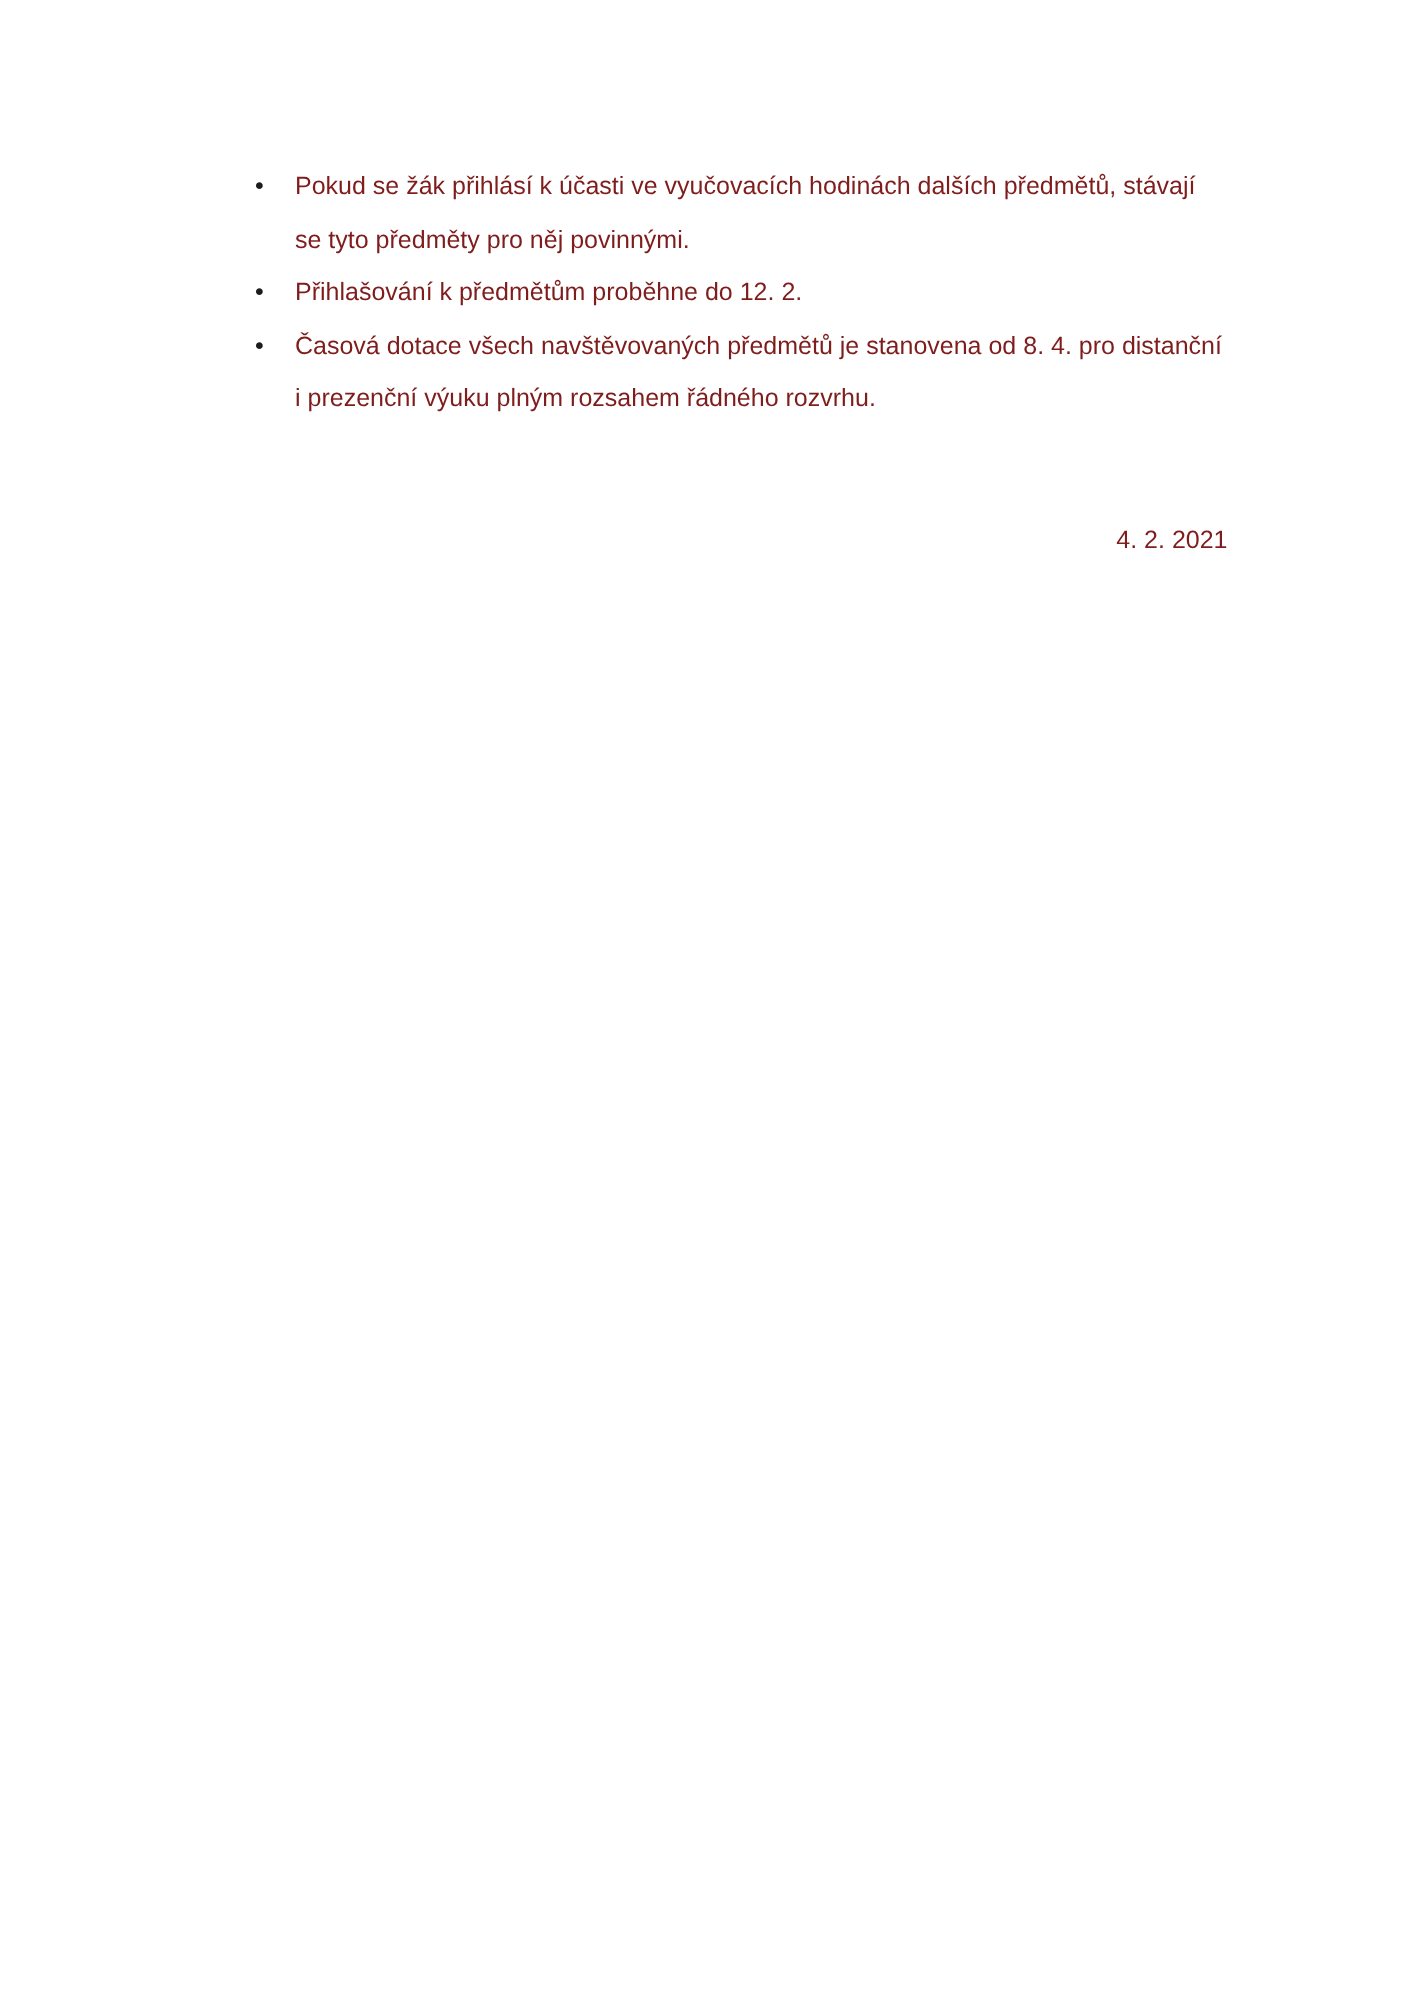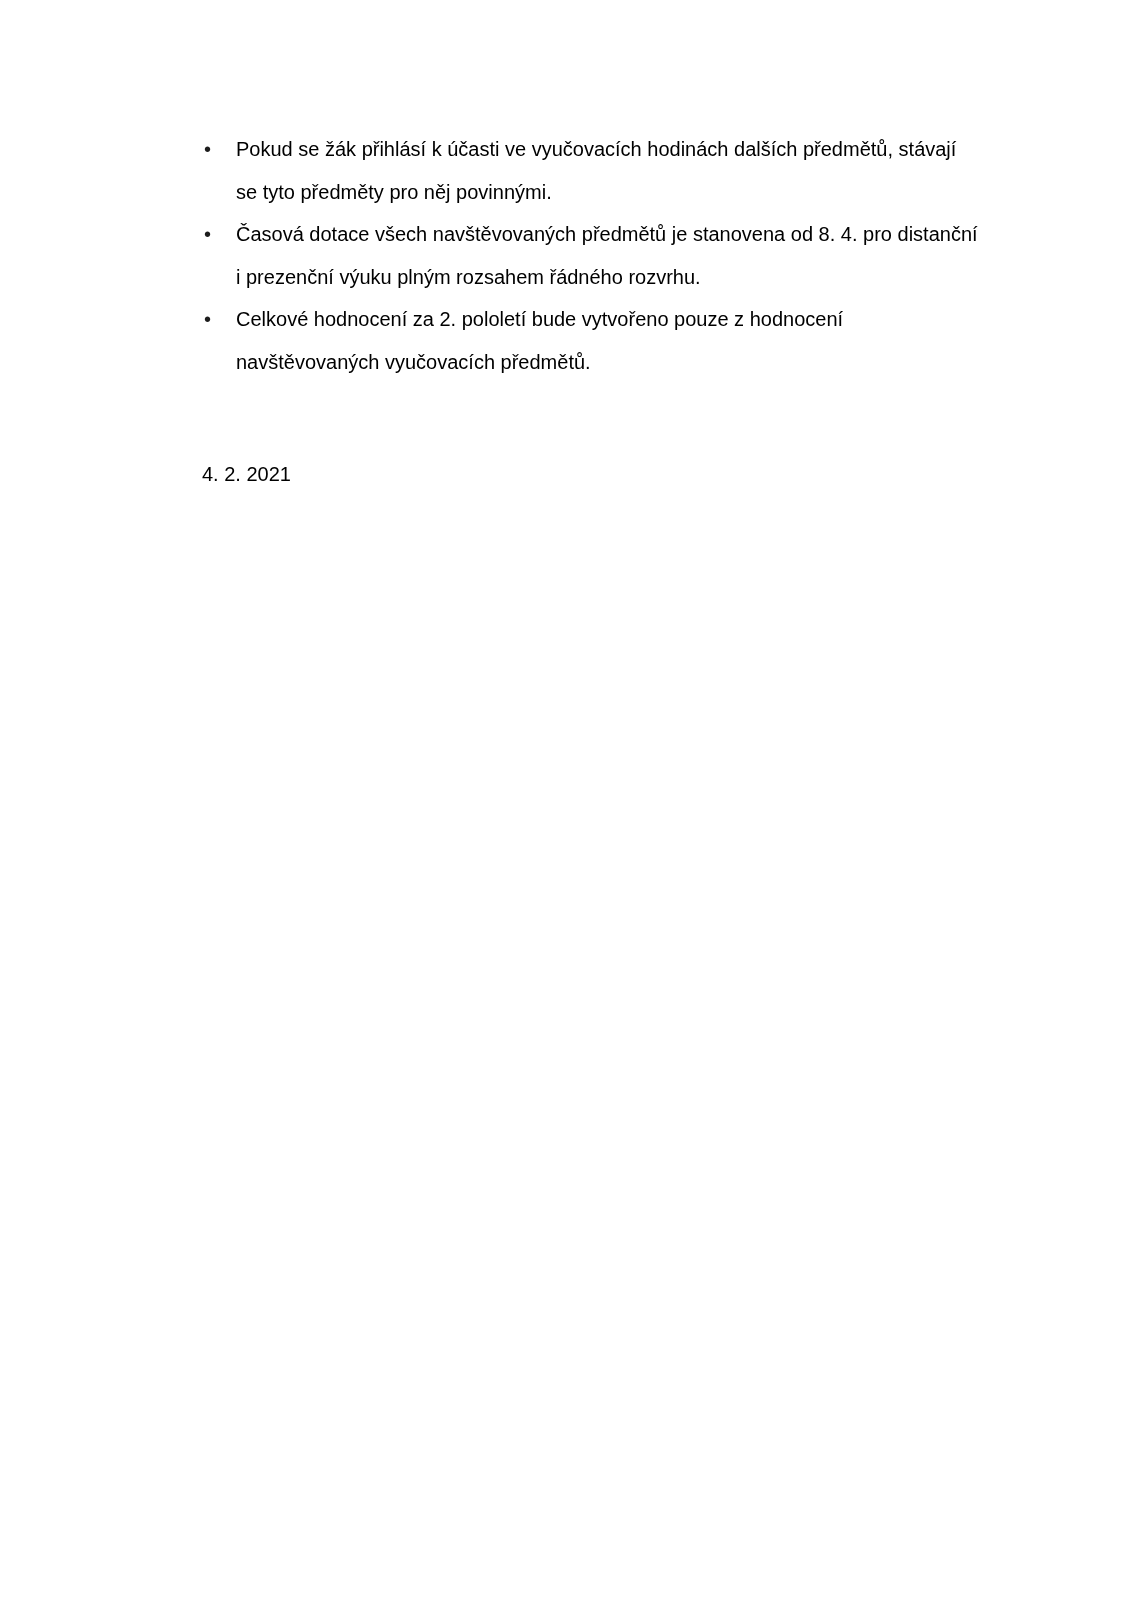--- a/index.html
+++ b/index.html
@@ -7,21 +7,21 @@
     padding: 0;
     background: #ffffff;
   }
   .page {
     position: relative;
     width: 1131px;
     height: 1600px;
     background: #ffffff;
     overflow: hidden;
     font-family: "Liberation Sans", sans-serif;
-    color: #000000;
+    color: #7f1d1d;
   }
   .content {
     position: absolute;
     left: 202px;
     top: 128px;
     width: 780px;
     font-size: 20px;
     line-height: 42.5px;
   }
   ul.bullet-list {
@@ -41,27 +41,28 @@
     top: 0;
     font-size: 20px;
     line-height: 42.5px;
     color: #1c1c1c;
   }
   .signature {
     margin: 14px 0 0 0;
   }
   .date {
     margin: 70px 0 0 0;
+    text-align: right;
   }
 </style>
 </head>
 <body>
 
 <div class="page">
   <div class="content">
     <ul class="bullet-list">
       <li>Pokud se žák přihlásí k účasti ve vyučovacích hodinách dalších předmětů, stávají se tyto předměty pro něj povinnými.</li>
+      <li>Přihlašování k předmětům proběhne do 12. 2.</li>
       <li>Časová dotace všech navštěvovaných předmětů je stanovena od 8. 4. pro distanční i prezenční výuku plným rozsahem řádného rozvrhu.</li>
-      <li>Celkové hodnocení za 2. pololetí bude vytvořeno pouze z hodnocení navštěvovaných vyučovacích předmětů.</li>
     </ul>
     <p class="date">4. 2. 2021</p>
   </div>
 </div>
 
 </body></html>

